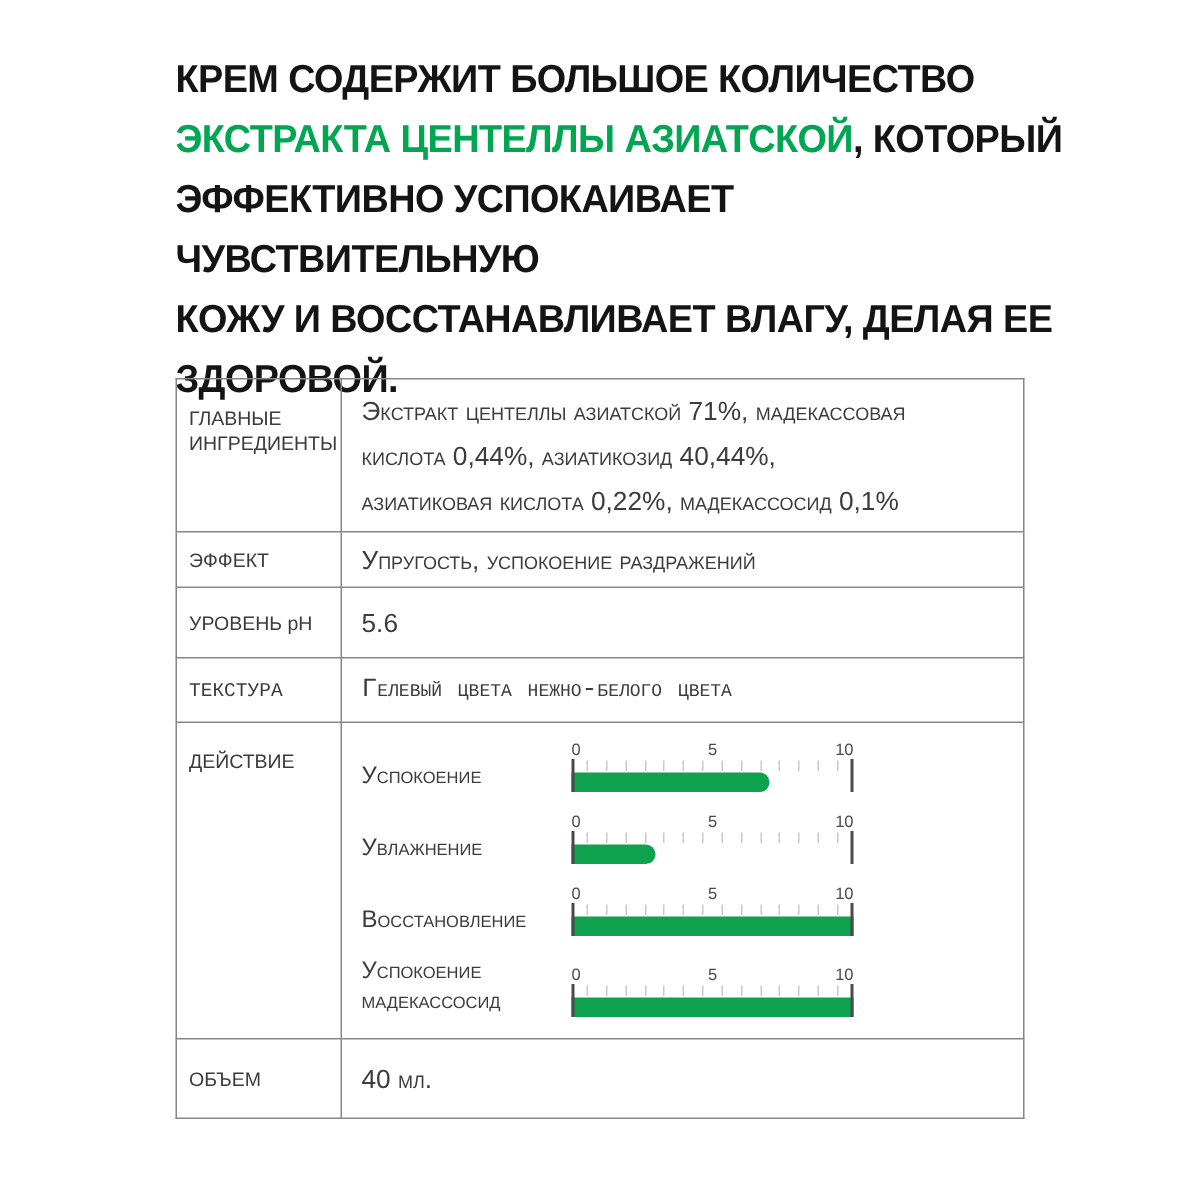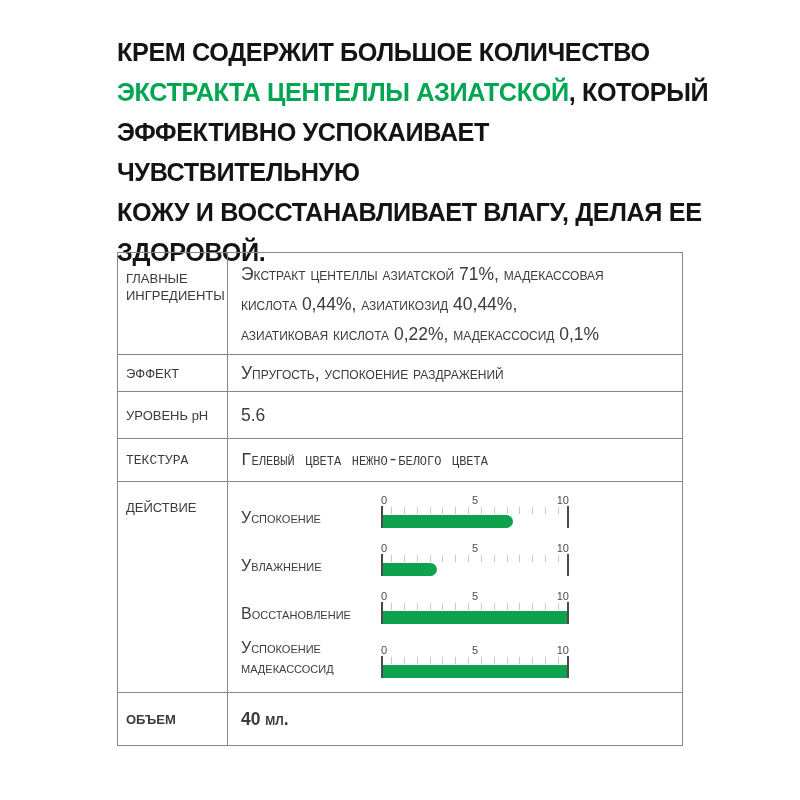--- a/index.html
+++ b/index.html
@@ -20,21 +20,21 @@
   td.lbl { width:110px; font-size:13px; color:#3b3b3b;
            padding:0 4px 0 8px; vertical-align:middle; line-height:17px; }
   td.lbl.top { vertical-align:top; padding-top:17px; }
   td.val { font-size:17.5px; font-variant:small-caps; color:#3c3c3c;
            padding:0 10px 0 13px; vertical-align:middle; }
   tr.r0 td { height:102px; }
   tr.r1 td { height:37px; }
   tr.r2 td { height:47px; }
   tr.r3 td { height:43px;font-family:Liberation Mono, monospace; }
   tr.r4 td { height:209px; }
-  tr.r5 td { height:53px;font-weight:bold; }
+  tr.r5 td { height:53px; }
   tr.r0 td.val { line-height:30px; }
   td.val.bars-cell { vertical-align:top; padding-top:12px; }
 
   
   .bargroup { display:flex; align-items:flex-end; margin-bottom:14px; }
   .barlabel { width:140px; font-size:16px; font-variant:small-caps;
               color:#3c3c3c; line-height:20px; padding-right:4px; }
   .rblock { width:188px; flex:0 0 188px; }
   .nums { position:relative; display:flex; justify-content:space-between;
           font-size:11px; line-height:12px; color:#4b4b4b; height:12px;

